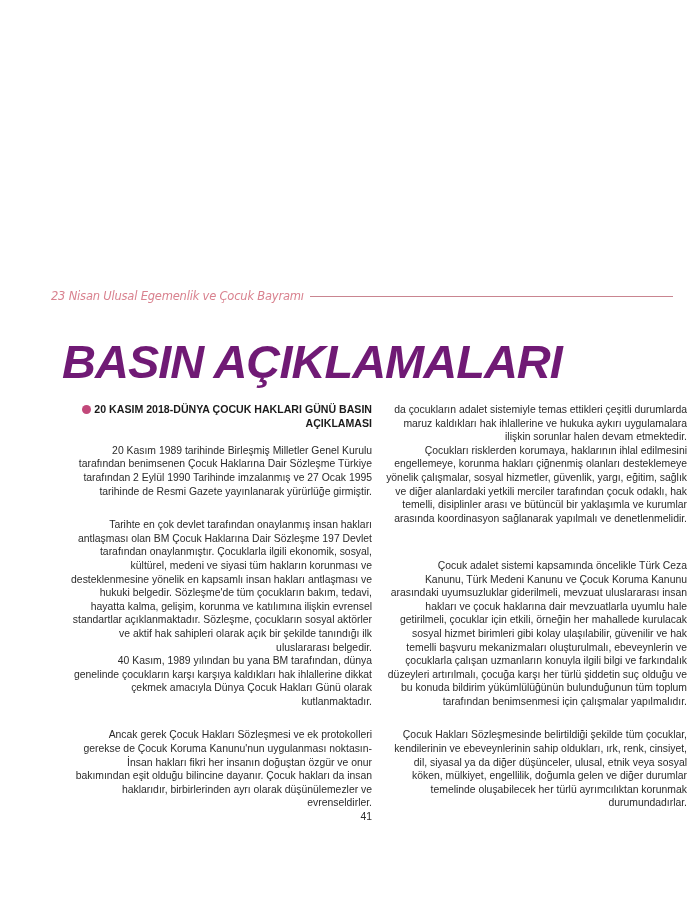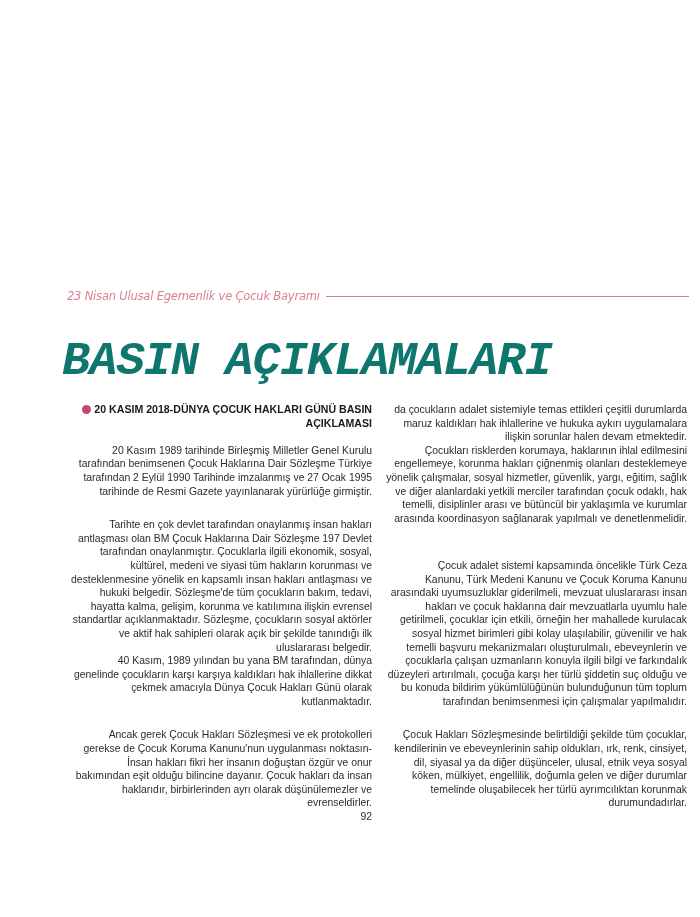--- a/index.html
+++ b/index.html
@@ -10,21 +10,21 @@
   body {
     width: 700px;
     height: 917px;
     position: relative;
     overflow: hidden;
     font-family: "Liberation Sans", sans-serif;
     color: #2a2a2a;
   }
   .running-header {
     position: absolute;
-    left: 67px;
+    left: 51px;
     top: 288px;
     width: 622px;
     height: 16px;
     display: flex;
     align-items: center;
   }
   .running-header .rh-text {
     font-family: "DejaVu Sans", sans-serif;
     font-size: 11.5px;
     color: #d9828f;
@@ -93,34 +93,34 @@
   }
 </style>
 </head>
 <body>
 
 <div class="running-header">
   <span class="rh-text" style="color: rgb(217, 130, 143);">23 Nisan Ulusal Egemenlik ve Çocuk Bayramı</span>
   <span class="rh-rule"></span>
 </div>
 
-<h1 class="page-title" style="color: #0f766e; font-family: Liberation Mono, monospace;">BASIN AÇIKLAMALARI</h1>
+<h1 class="page-title" style="color: #701a75;">BASIN AÇIKLAMALARI</h1>
 
 <div class="col col-left">
   <p class="section-heading">
     <span class="bullet" style="background: rgb(194, 72, 122);"></span><span>20 KASIM 2018-DÜNYA ÇOCUK HAKLARI GÜNÜ BASIN AÇIKLAMASI</span>
   </p>
   <p class="para">20 Kasım 1989 tarihinde Birleşmiş Milletler Genel Kurulu tarafından benimsenen Çocuk Haklarına Dair Sözleşme Türkiye tarafından 2 Eylül 1990 Tarihinde imzalanmış ve 27 Ocak 1995 tarihinde de Resmi Gazete yayınlanarak yürürlüğe girmiştir.</p>
   <div class="gap-lg"></div>
   <p class="para">Tarihte en çok devlet tarafından onaylanmış insan hakları antlaşması olan BM Çocuk Haklarına Dair Sözleşme 197 Devlet tarafından onaylanmıştır. Çocuklarla ilgili ekonomik, sosyal, kültürel, medeni ve siyasi tüm hakların korunması ve desteklenmesine yönelik en kapsamlı insan hakları antlaşması ve hukuki belgedir. Sözleşme'de tüm çocukların bakım, tedavi, hayatta kalma, gelişim, korunma ve katılımına ilişkin evrensel standartlar açıklanmaktadır. Sözleşme, çocukların sosyal aktörler ve aktif hak sahipleri olarak açık bir şekilde tanındığı ilk uluslararası belgedir.</p>
   <p class="para">40 Kasım, 1989 yılından bu yana BM tarafından, dünya genelinde çocukların karşı karşıya kaldıkları hak ihlallerine dikkat çekmek amacıyla Dünya Çocuk Hakları Günü olarak kutlanmaktadır.</p>
   <div class="gap-lg"></div>
   <p class="para">Ancak gerek Çocuk Hakları Sözleşmesi ve ek protokolleri gerekse de Çocuk Koruma Kanunu'nun uygulanması noktasın-</p>
   <p class="para">İnsan hakları fikri her insanın doğuştan özgür ve onur bakımından eşit olduğu bilincine dayanır. Çocuk hakları da insan haklarıdır, birbirlerinden ayrı olarak düşünülemezler ve evrenseldirler.</p>
-  <span class="page-number">92</span>
+  <span class="page-number">41</span>
 </div>
 
 <div class="col col-right">
   <p class="para noindent">da çocukların adalet sistemiyle temas ettikleri çeşitli durumlarda maruz kaldıkları hak ihlallerine ve hukuka aykırı uygulamalara ilişkin sorunlar halen devam etmektedir.</p>
   <p class="para">Çocukları risklerden korumaya, haklarının ihlal edilmesini engellemeye, korunma hakları çiğnenmiş olanları desteklemeye yönelik çalışmalar, sosyal hizmetler, güvenlik, yargı, eğitim, sağlık ve diğer alanlardaki yetkili merciler tarafından çocuk odaklı, hak temelli, disiplinler arası ve bütüncül bir yaklaşımla ve kurumlar arasında koordinasyon sağlanarak yapılmalı ve denetlenmelidir.</p>
   <div class="gap-lg"></div>
   <div class="gap"></div>
   <p class="para">Çocuk adalet sistemi kapsamında öncelikle Türk Ceza Kanunu, Türk Medeni Kanunu ve Çocuk Koruma Kanunu arasındaki uyumsuzluklar giderilmeli, mevzuat uluslararası insan hakları ve çocuk haklarına dair mevzuatlarla uyumlu hale getirilmeli, çocuklar için etkili, örneğin her mahallede kurulacak sosyal hizmet birimleri gibi kolay ulaşılabilir, güvenilir ve hak temelli başvuru mekanizmaları oluşturulmalı, ebeveynlerin ve çocuklarla çalışan uzmanların konuyla ilgili bilgi ve farkındalık düzeyleri artırılmalı, çocuğa karşı her türlü şiddetin suç olduğu ve bu konuda bildirim yükümlülüğünün bulunduğunun tüm toplum tarafından benimsenmesi için çalışmalar yapılmalıdır.</p>
   <div class="gap-lg"></div>
   <p class="para">Çocuk Hakları Sözleşmesinde belirtildiği şekilde tüm çocuklar, kendilerinin ve ebeveynlerinin sahip oldukları, ırk, renk, cinsiyet, dil, siyasal ya da diğer düşünceler, ulusal, etnik veya sosyal köken, mülkiyet, engellilik, doğumla gelen ve diğer durumlar temelinde oluşabilecek her türlü ayrımcılıktan korunmak durumundadırlar.</p>

